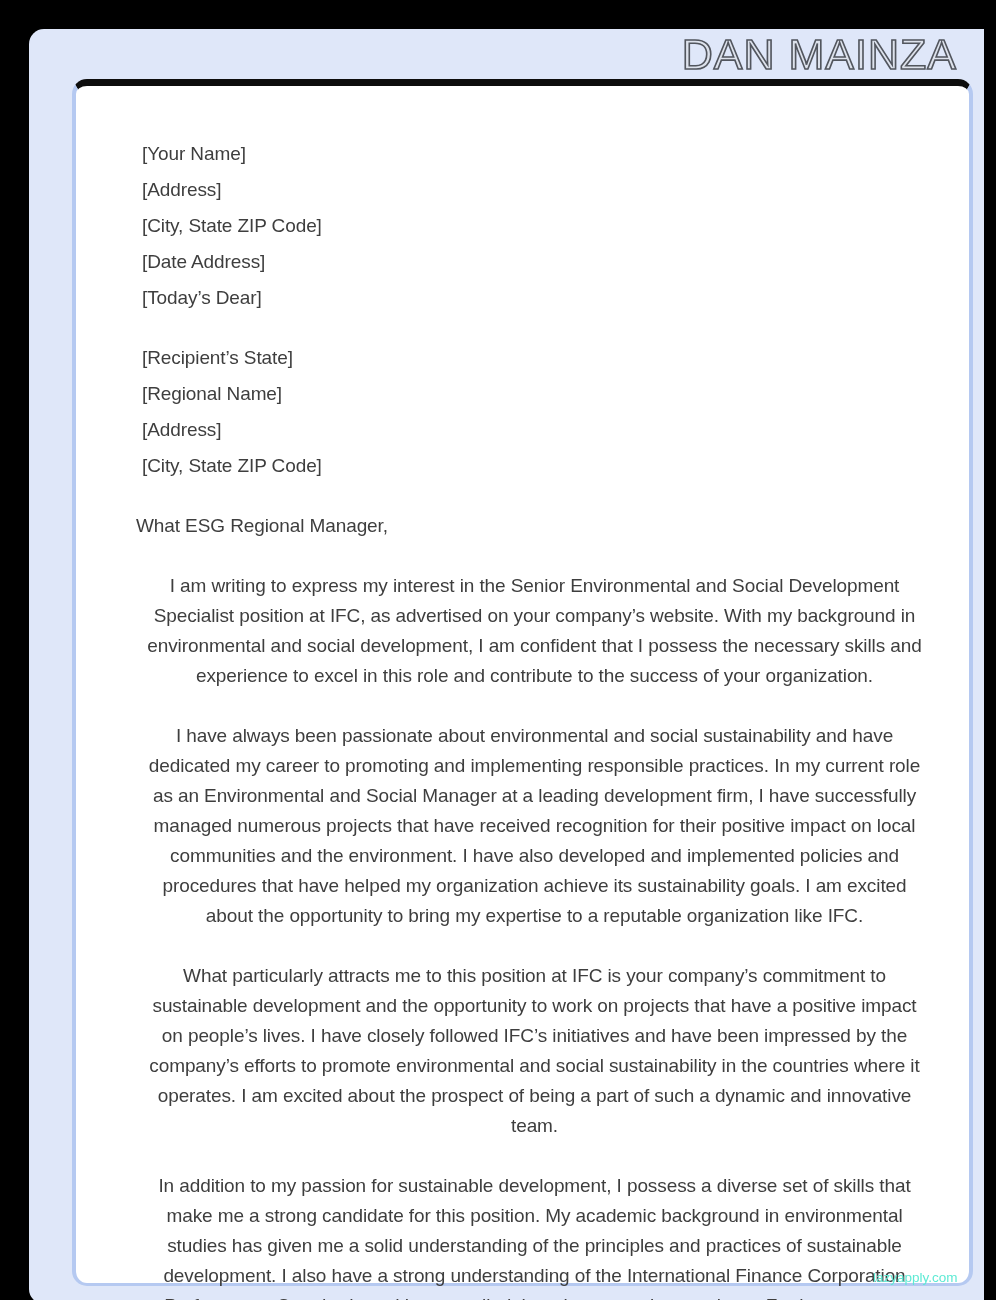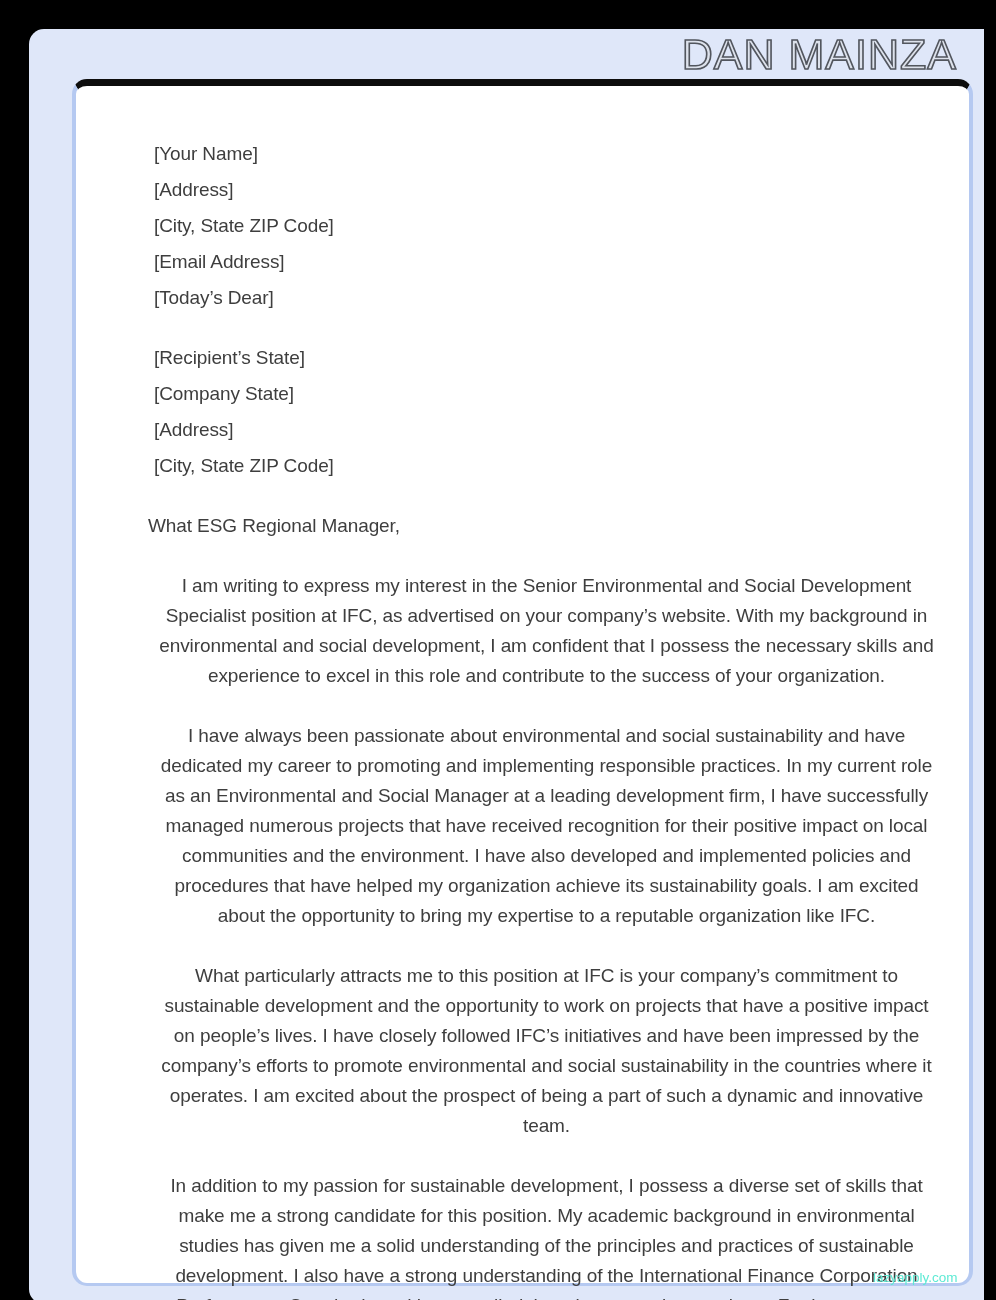--- a/index.html
+++ b/index.html
@@ -53,21 +53,20 @@
     top: 55px;
     width: 901px;
     height: 1207px;
     background: #ffffff;
     border-top: 7px solid #0d0d0d;
     border-left: 4px solid #b5c9f1;
     border-right: 4px solid #b5c9f1;
     border-bottom: 3px solid #b5c9f1;
     z-index: 1;
     overflow: visible;
-    padding-left: 12px;
   }
 
   .letter {
     padding: 41px 36px 0 48px;
     width: 893px;
     font-size: 19px;
     line-height: 30px;
     color: #3e3e3e;
     letter-spacing: -0.1px;
   }
@@ -96,27 +95,27 @@
 
   <div class="brand-logo">DAN MAINZA</div>
 
   <div class="page">
     <div class="letter">
 
       <div class="block">
           <div>[Your Name]</div>
           <div>[Address]</div>
           <div>[City, State ZIP Code]</div>
-          <div>[Email Address]</div>
+          <div>[Date Address]</div>
           <div>[Today’s Dear]</div>
         </div>
 
       <div class="block">
           <div>[Recipient’s State]</div>
-          <div>[Company State]</div>
+          <div>[Regional Name]</div>
           <div>[Address]</div>
           <div>[City, State ZIP Code]</div>
         </div>
 
       <div class="block">What ESG Regional Manager,</div>
 
       <div>
           <p>I am writing to express my interest in the Senior Environmental and Social Development Specialist position at IFC, as advertised on your company’s website. With my background in environmental and social development, I am confident that I possess the necessary skills and experience to excel in this role and contribute to the success of your organization.</p>
           <p>I have always been passionate about environmental and social sustainability and have dedicated my career to promoting and implementing responsible practices. In my current role as an Environmental and Social Manager at a leading development firm, I have successfully managed numerous projects that have received recognition for their positive impact on local communities and the environment. I have also developed and implemented policies and procedures that have helped my organization achieve its sustainability goals. I am excited about the opportunity to bring my expertise to a reputable organization like IFC.</p>
           <p>What particularly attracts me to this position at IFC is your company’s commitment to sustainable development and the opportunity to work on projects that have a positive impact on people’s lives. I have closely followed IFC’s initiatives and have been impressed by the company’s efforts to promote environmental and social sustainability in the countries where it operates. I am excited about the prospect of being a part of such a dynamic and innovative team.</p>

